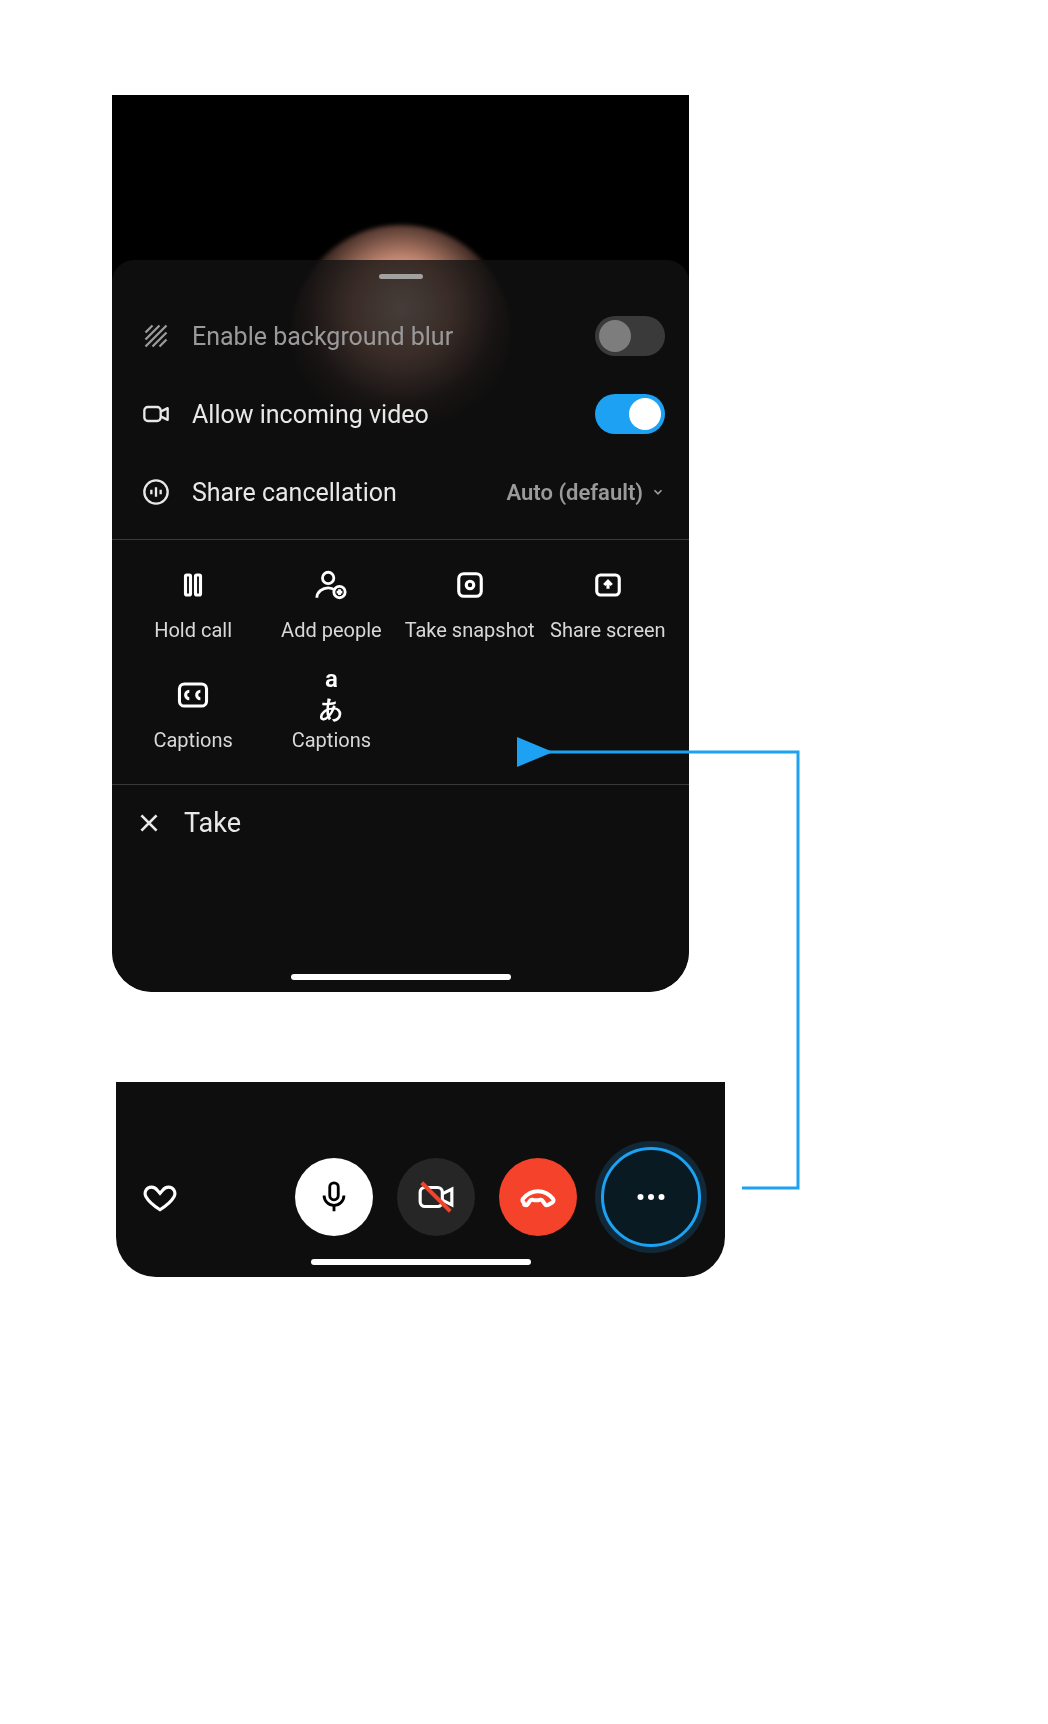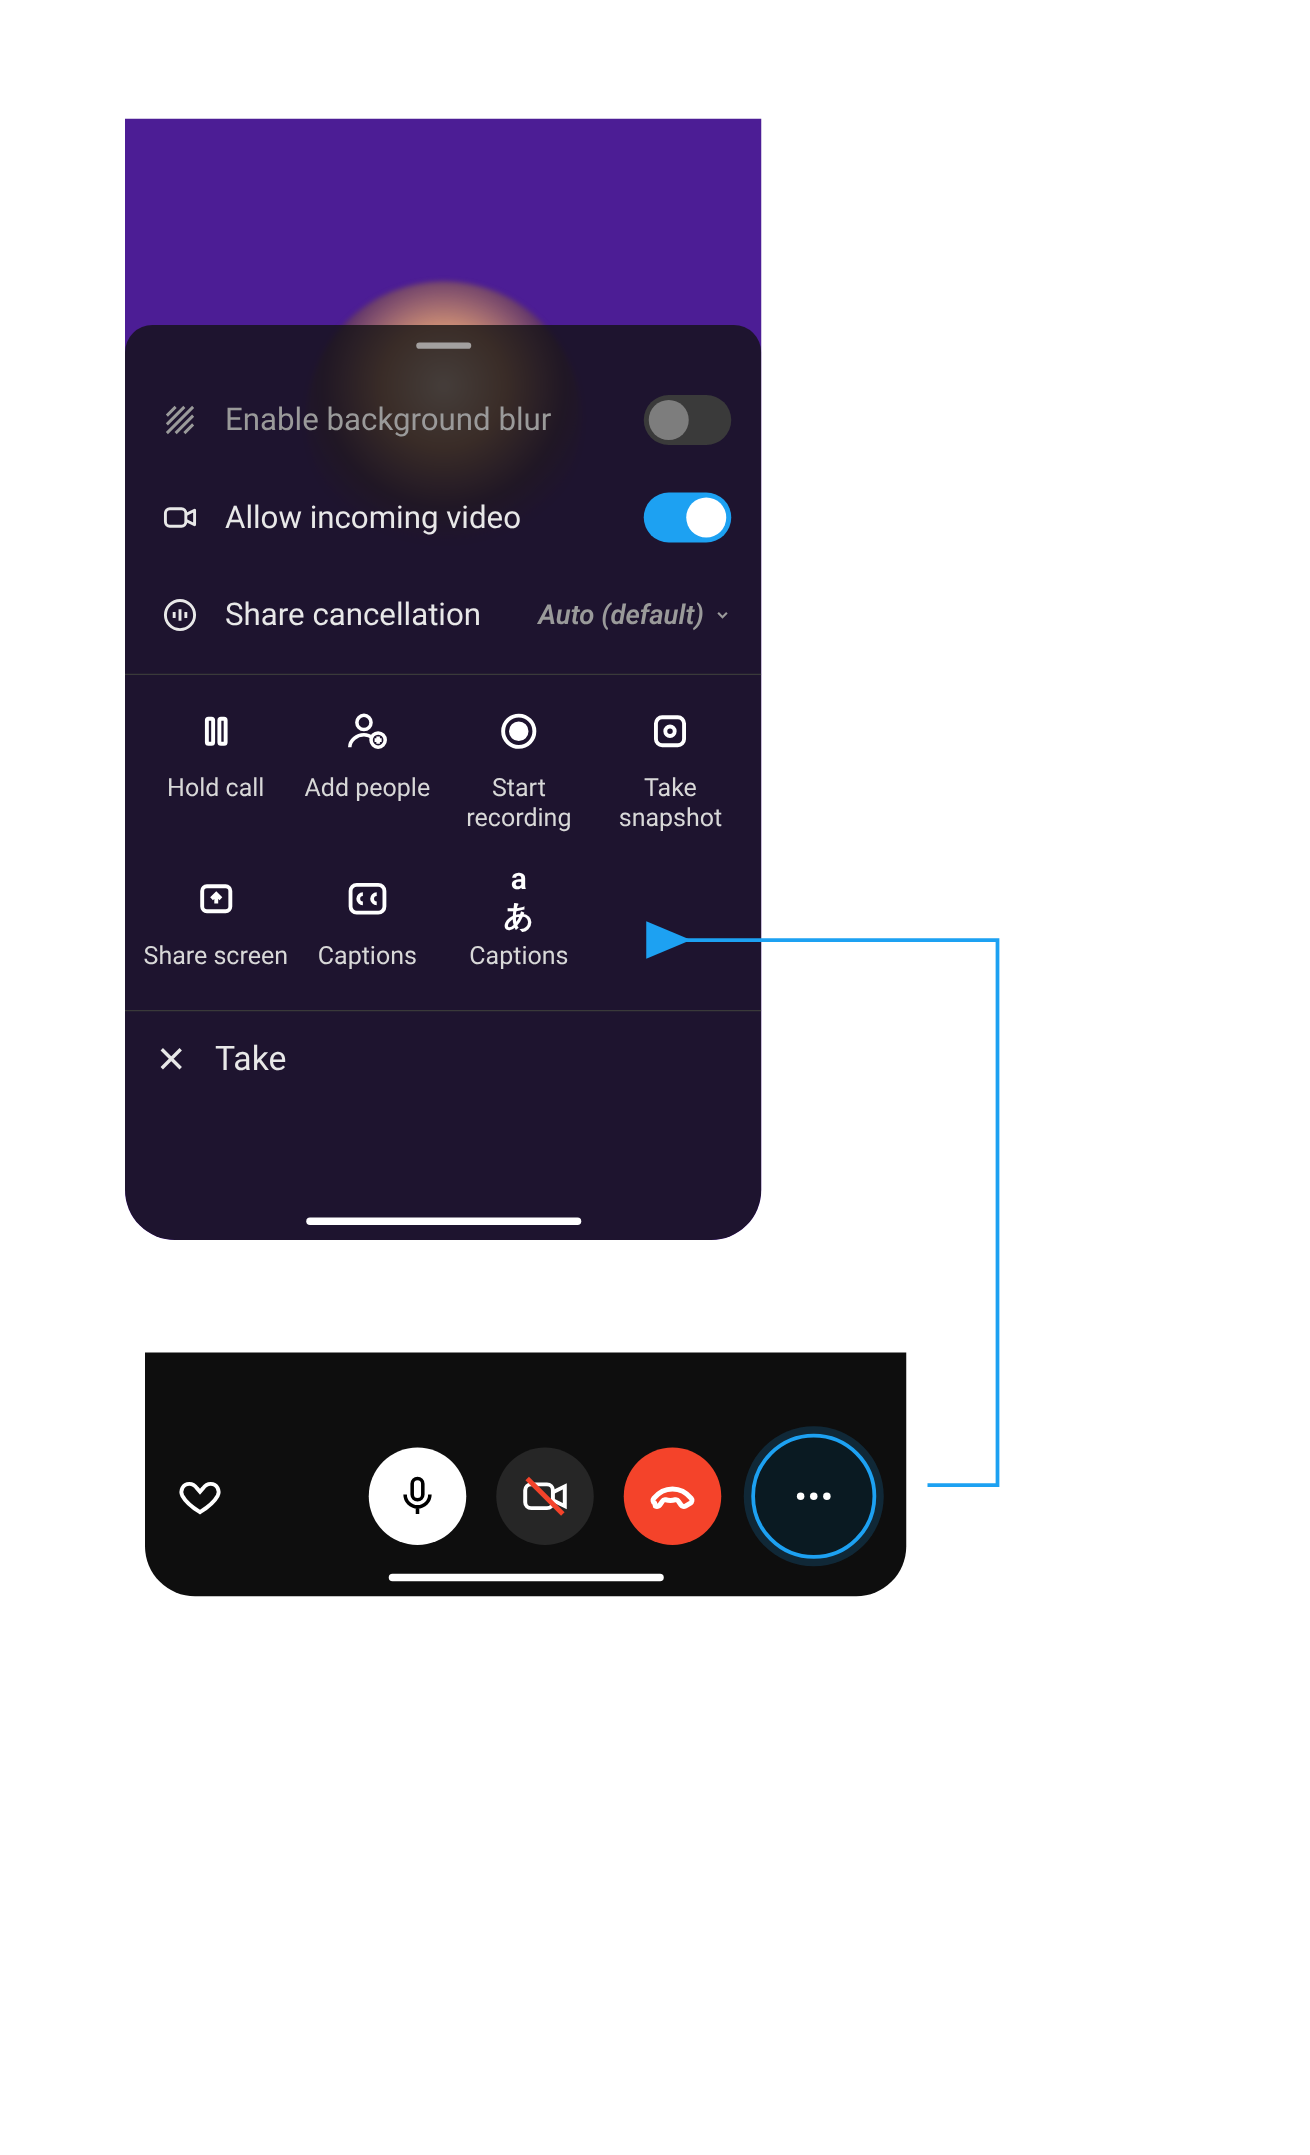--- a/index.html
+++ b/index.html
@@ -9,25 +9,25 @@
     font-family: -apple-system, BlinkMacSystemFont, "Segoe UI", Roboto, Helvetica, Arial, sans-serif;
     width: 1048px;
     height: 1724px;
     position: relative;
     overflow: hidden;
   }
 
   
   .device-top {
     position: absolute;
-    left: 100px;
+    left: 112px;
     top: 95px;
-    width: 509px;
+    width: 577px;
     height: 897px;
-    background: #4c1d95;
+    background: #000000;
     border-radius: 0 0 40px 40px;
     overflow: hidden;
   }
 
   .avatar-wrap {
     position: absolute;
     left: 0; right: 0;
     top: 130px;
     display: flex;
     justify-content: center;
@@ -93,21 +93,20 @@
   .toggle.on  { background: #1da1f2; }
   .toggle.on .knob  { right: 4px; }
 
   .row .right-select {
     color: #9a9a9a;
     font-size: 22px;
     font-weight: 600;
     display: flex;
     align-items: center;
     gap: 8px;
-    font-style: italic;
   }
 
   .hr {
     height: 1px;
     background: #3a3a3a;
     margin: 8px 0 4px 0;
   }
 
   .grid {
     display: grid;
@@ -293,29 +292,20 @@
           <svg width="34" height="34" viewBox="0 0 24 24" fill="none" stroke="#fff" stroke-width="2">
             <circle cx="10" cy="7" r="4"></circle>
             <path d="M2 21c0-4 4-7 8-7 2 0 3.6.7 5 1.8"></path>
             <circle cx="18" cy="17" r="4"></circle>
             <path d="M18 15v4 M16 17h4"></path>
           </svg>
         </span>
         <span>Add people</span>
       </div>
 
-      <div class="grid-btn">
-        <span class="gicon">
-          <svg width="30" height="30" viewBox="0 0 24 24" fill="none" stroke="#fff" stroke-width="2.5">
-            <circle cx="12" cy="12" r="10"></circle>
-            <circle cx="12" cy="12" r="5" fill="#fff"></circle>
-          </svg>
-        </span>
-        <span>Start recording</span>
-      </div>
 
       <div class="grid-btn">
         <span class="gicon">
           <svg width="30" height="30" viewBox="0 0 24 24" fill="none" stroke="#fff" stroke-width="2.5">
             <rect x="3" y="3" width="18" height="18" rx="4"></rect>
             <circle cx="12" cy="12" r="3"></circle>
           </svg>
         </span>
         <span>Take snapshot</span>
       </div>

